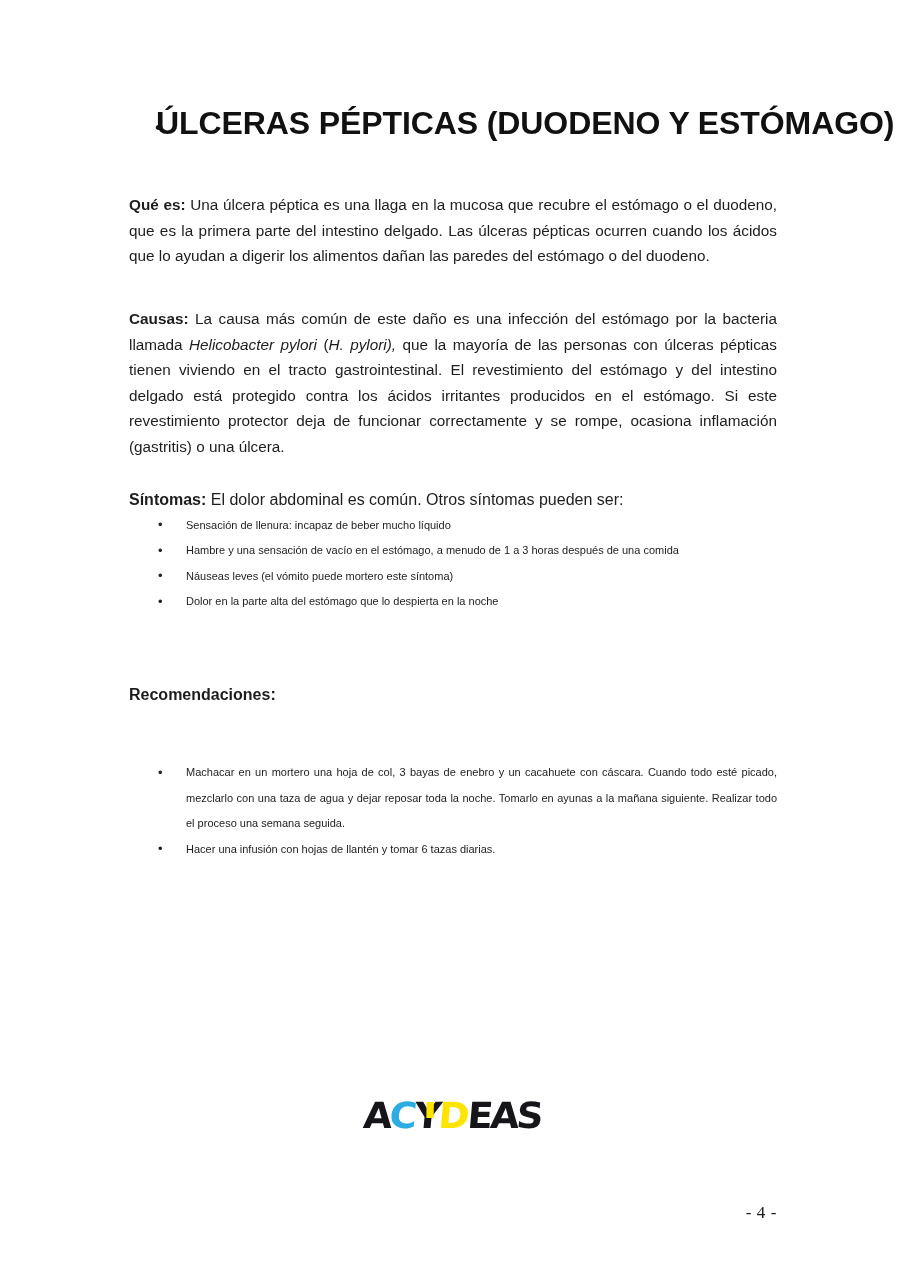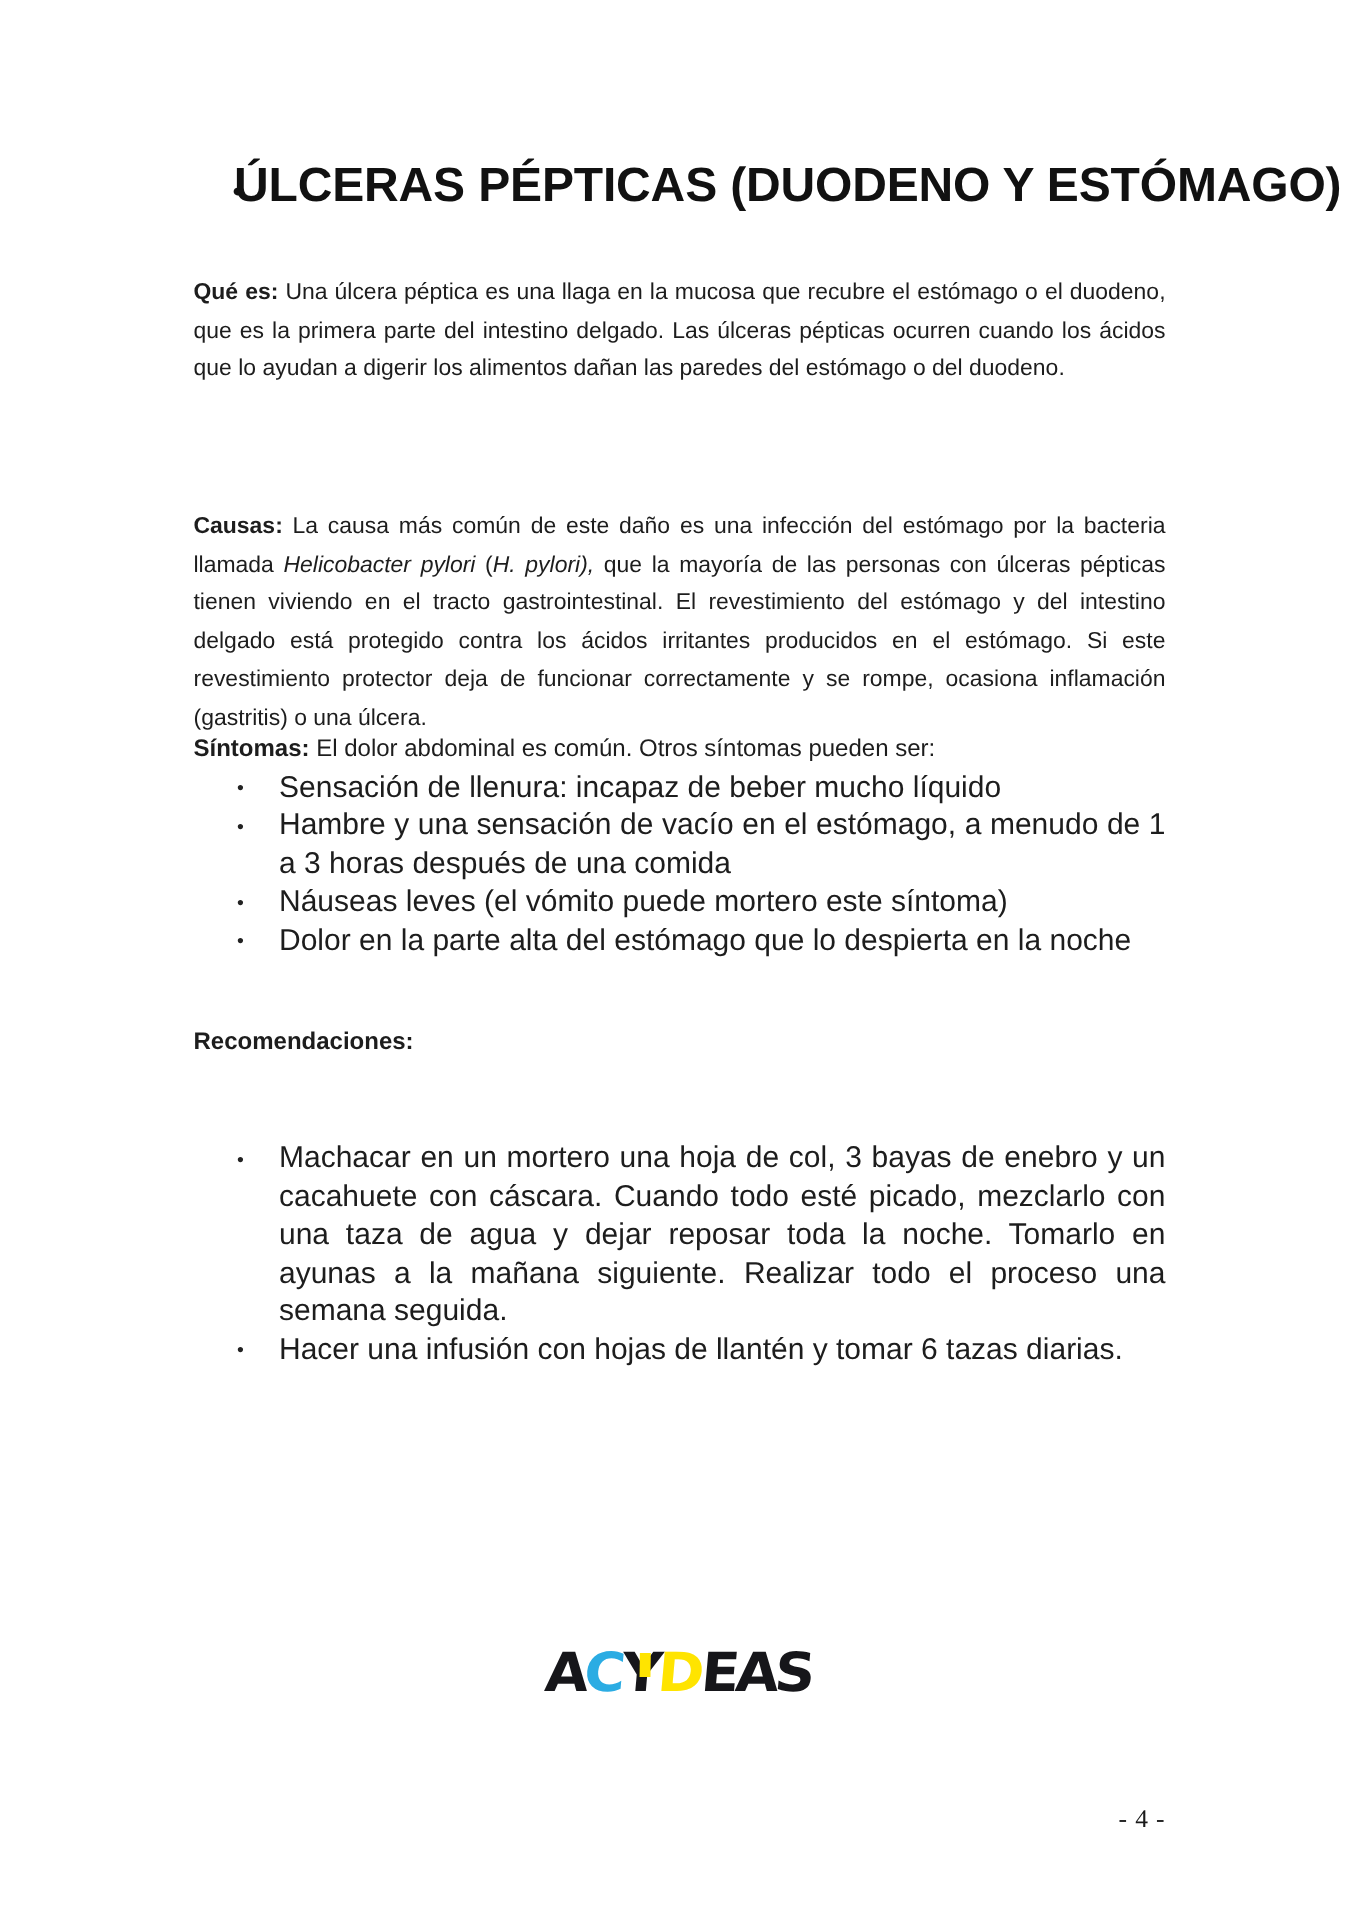--- a/index.html
+++ b/index.html
@@ -75,21 +75,21 @@
   
   ul.blist {
     list-style: none;
     margin: 0;
     padding: 0;
   }
   ul.blist > li {
     position: relative;
     padding-left: 57px;
     margin: 0;
-    font-size: 20px;
+    font-size: 11px;
     line-height: 25.6px;
   }
   ul.blist > li::before {
     content: "\2022";
     position: absolute;
     left: 29px;
     top: -0.5px;
     font-size: 13px;
     line-height: 25.6px;
     color: #222;
@@ -159,25 +159,25 @@
 </head>
 <body>
 
 <div class="page">
 
   <div class="doc-title">
     <span class="title-bullet">•</span>
     <span class="title-text">ÚLCERAS PÉPTICAS (DUODENO Y ESTÓMAGO)</span>
   </div>
 
-  <div class="block justify" style="top:182px;">
+  <div class="block justify" style="top:192px;">
     <p><span class="lead">Qué es:</span><span> Una úlcera péptica es una llaga en la mucosa que recubre el estómago o el duodeno, que es la primera parte del intestino delgado. Las úlceras pépticas ocurren cuando los ácidos que lo ayudan a digerir los alimentos dañan las paredes del estómago o del duodeno.</span></p>
   </div>
 
-  <div class="block justify" style="top:306px;margin-top:32px;">
+  <div class="block justify" style="top:306px;">
     <p><span class="lead">Causas:</span><span> La causa más común de este daño es una infección del estómago por la bacteria llamada </span><span class="ital">Helicobacter pylori </span><span>(</span><span class="ital">H. pylori</span><span class="ital">),</span><span> que la mayoría de las personas con úlceras pépticas tienen viviendo en el tracto gastrointestinal. El revestimiento del estómago y del intestino delgado está protegido contra los ácidos irritantes producidos en el estómago. Si este revestimiento protector deja de funcionar correctamente y se rompe, ocasiona inflamación (gastritis) o una úlcera.</span></p>
   </div>
 
   <div class="block" style="top:487px;">
     <p class="section-head"><span>Síntomas:</span><span style="font-weight:normal;"> El dolor abdominal es común. Otros síntomas pueden ser:</span></p>
     <ul class="blist just">
       <li class="nojust">Sensación de llenura: incapaz de beber mucho líquido</li>
       <li>Hambre y una sensación de vacío en el estómago, a menudo de 1 a 3 horas después de una comida</li>
       <li class="nojust">Náuseas leves (el vómito puede mortero este síntoma)</li>
       <li class="nojust">Dolor en la parte alta del estómago que lo despierta en la noche</li>

